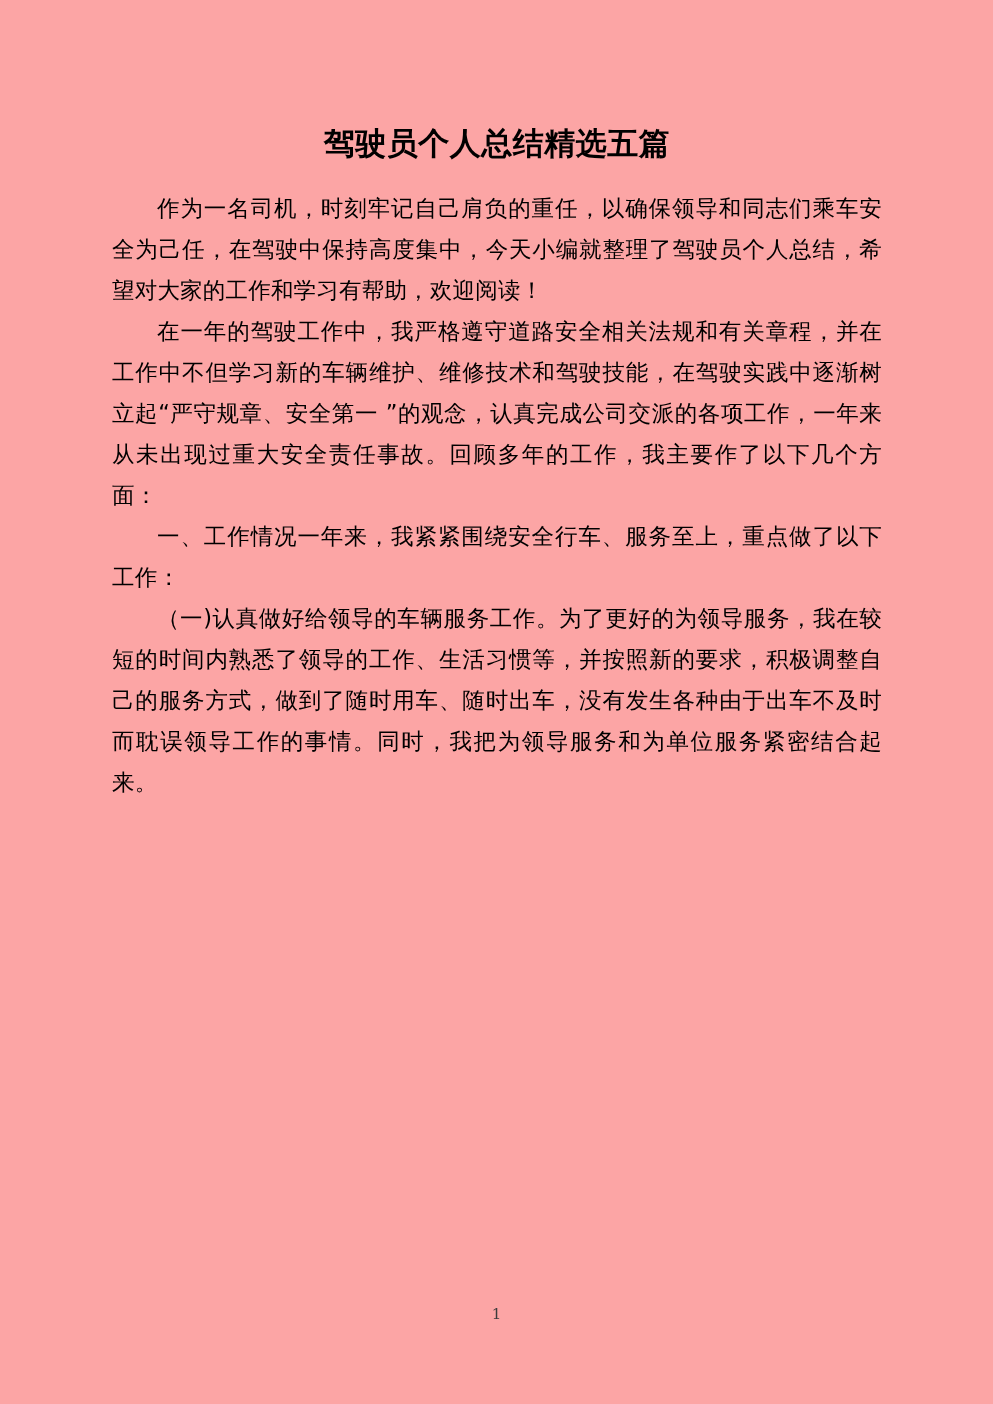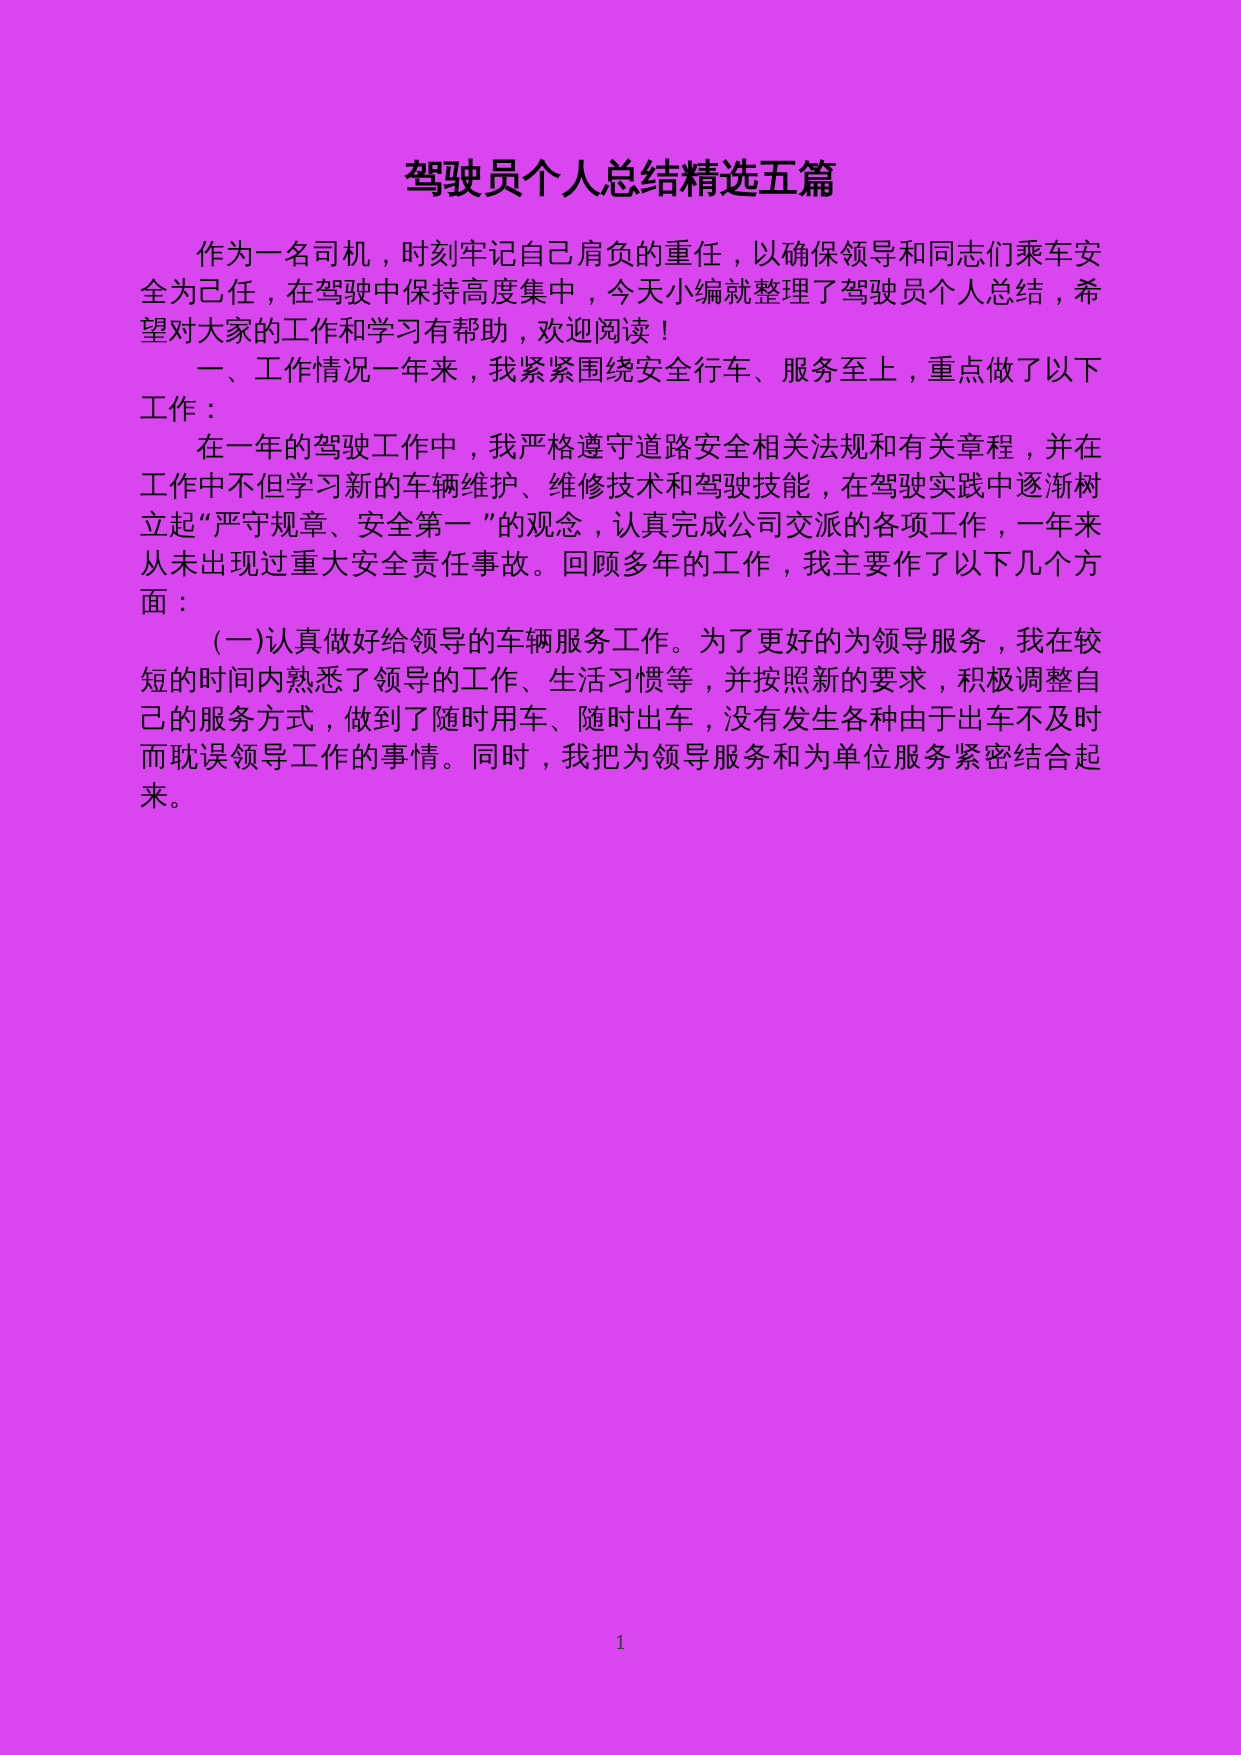--- a/index.html
+++ b/index.html
@@ -4,21 +4,21 @@
 <style>
   html, body {
     margin: 0;
     padding: 0;
     background: #ffffff;
   }
   .page {
     position: relative;
     width: 993px;
     height: 1404px;
-    background: #d946ef;
+    background: #fca5a5;
     margin: 0 auto;
     overflow: hidden;
     font-family: "DejaVu Sans", "Liberation Sans", sans-serif;
     color: #000000;
     box-sizing: border-box;
   }
   .content {
     position: absolute;
     left: 112px;
     top: 0;
@@ -32,21 +32,21 @@
     text-align: center;
     letter-spacing: 0.5px;
     line-height: 1;
     position: absolute;
     top: 128px;
     left: 0;
     width: 770px;
   }
   .para {
     font-size: 22.5px;
-    line-height: 31px;
+    line-height: 41px;
     text-align: justify;
     text-justify: inter-ideograph;
     margin: 0;
     letter-spacing: 0.2px;
   }
   .para.indent {
     text-indent: 2em;
   }
   .para.heading {
     font-weight: bold;
@@ -80,23 +80,23 @@
 <div class="page">
   <div class="content">
 
     <h1 class="doc-title">驾驶员个人总结精选五篇</h1>
 
     <div class="body-block">
 
       <p class="para indent">作为一名司机，时刻牢记自己肩负的重任，以确保领导和同志们乘车安全为己任，在驾驶中保持高度集中，今天小编就整理了驾驶员个人总结，希望对大家的工作和学习有帮助，欢迎阅读！</p>
 
 
+      <p class="para indent">在一年的驾驶工作中，我严格遵守道路安全相关法规和有关章程，并在工作中不但学习新的车辆维护、维修技术和驾驶技能，在驾驶实践中逐渐树立起“严守规章、安全第一 ”的观念，认真完成公司交派的各项工作，一年来从未出现过重大安全责任事故。回顾多年的工作，我主要作了以下几个方面：</p>
+
       <p class="para indent">一、工作情况一年来，我紧紧围绕安全行车、服务至上，重点做了以下工作：</p>
-
-      <p class="para indent">在一年的驾驶工作中，我严格遵守道路安全相关法规和有关章程，并在工作中不但学习新的车辆维护、维修技术和驾驶技能，在驾驶实践中逐渐树立起“严守规章、安全第一 ”的观念，认真完成公司交派的各项工作，一年来从未出现过重大安全责任事故。回顾多年的工作，我主要作了以下几个方面：</p>
 
       <p class="para indent">（一)认真做好给领导的车辆服务工作。为了更好的为领导服务，我在较短的时间内熟悉了领导的工作、生活习惯等，并按照新的要求，积极调整自己的服务方式，做到了随时用车、随时出车，没有发生各种由于出车不及时而耽误领导工作的事情。同时，我把为领导服务和为单位服务紧密结合起来。</p>
 
       <div class="blank-line"></div>
 
 
     </div>
 
     <div class="page-number">1</div>
 

